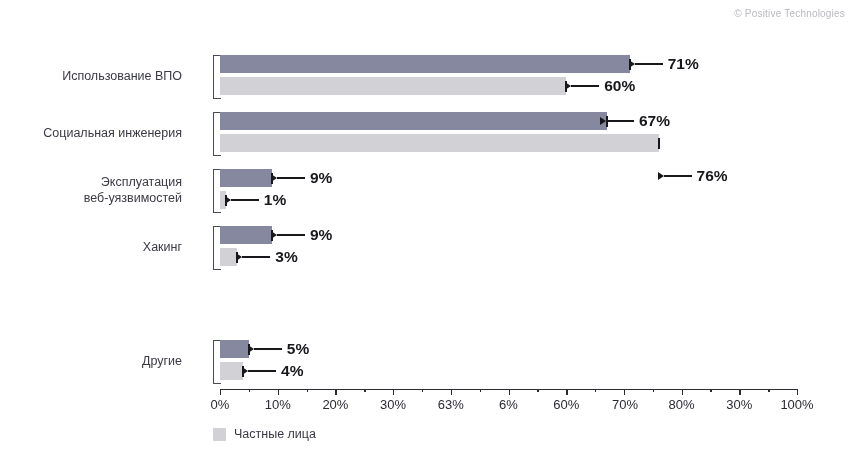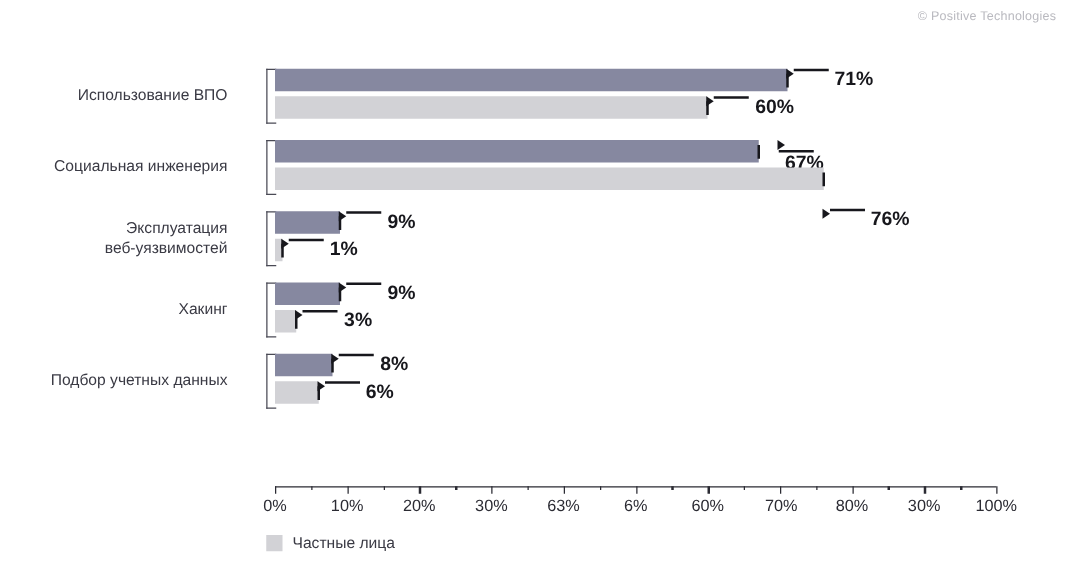--- a/index.html
+++ b/index.html
@@ -42,21 +42,21 @@
   .bar{
     position:absolute;left:220px;height:18px;
   }
   .bar.top{top:3px;}
   .bar.bottom{top:25px;}
   .bar.legal{background:#8688a0;}
   .bar.private{background:#d2d2d6;}
 
   
   .leader{
-    position:absolute;height:18px;display:flex;
+    position:absolute;height:18px;display:flex;align-items:center;
     pointer-events:none;
   }
   .leader.top{top:3px;}
   .leader.bottom{top:25px;}
   .marker{
     width:0;height:0;flex:0 0 auto;
     border-top:4.5px solid transparent;
     border-bottom:4.5px solid transparent;
     border-left:6px solid #17171c;
     margin-left:-1px;
@@ -118,21 +118,21 @@
           <span class="marker"></span>
           <span class="stem" style="width: 28px;"></span>
           <span class="value">60%</span>
         </div>
       </div>
       <div class="row" style="top: 109px;">
         <div class="cat-label one-line">Социальная инженерия</div>
         <div class="bracket"></div>
         <div class="bar top legal" style="width: 386.59px;"></div>
         <div class="tickbase" style="left: 605.59px; top: 6.5px;"></div>
-        <div class="leader top" style="left: 623px; flex-direction: column;">
+        <div class="leader top" style="left: 601px;">
           <span class="marker"></span>
           <span class="stem" style="width: 28px;"></span>
           <span class="value">67%</span>
         </div>
         <div class="bar bottom private" style="width: 438.52px;"></div>
         <div class="tickbase" style="left: 657.52px; top: 28.5px;"></div>
         <div class="leader bottom" style="left: 658.52px; margin-top: 33px;">
           <span class="marker"></span>
           <span class="stem" style="width: 28px;"></span>
           <span class="value">76%</span>
@@ -168,36 +168,36 @@
           <span class="value">9%</span>
         </div>
         <div class="bar bottom private" style="width: 17.31px;"></div>
         <div class="tickbase" style="left: 236.31px; top: 28.5px;"></div>
         <div class="leader bottom" style="left: 237.31px;">
           <span class="marker"></span>
           <span class="stem" style="width: 28px;"></span>
           <span class="value">3%</span>
         </div>
       </div>
-      <div class="row" style="top: 280px;">
-        <div class="cat-label one-line">Подбор учетных данных</div>
-        <div class="bracket"></div>
-        <div class="bar top legal" style="width: 46.16px;"></div>
-        <div class="tickbase" style="left: 265.16px; top: 6.5px;"></div>
-        <div class="leader top" style="left: 266.16px;">
-          <span class="marker"></span>
-          <span class="stem" style="width: 28px;"></span>
-          <span class="value">8%</span>
-        </div>
-        <div class="bar bottom private" style="width: 34.62px;"></div>
-        <div class="tickbase" style="left: 253.62px; top: 28.5px;"></div>
-        <div class="leader bottom" style="left: 254.62px;">
-          <span class="marker"></span>
-          <span class="stem" style="width: 28px;"></span>
-          <span class="value">6%</span>
+      <div class="row" style="top: 337px;">
+        <div class="cat-label one-line">Другие</div>
+        <div class="bracket"></div>
+        <div class="bar top legal" style="width: 28.85px;"></div>
+        <div class="tickbase" style="left: 247.85px; top: 6.5px;"></div>
+        <div class="leader top" style="left: 248.85px;">
+          <span class="marker"></span>
+          <span class="stem" style="width: 28px;"></span>
+          <span class="value">5%</span>
+        </div>
+        <div class="bar bottom private" style="width: 23.08px;"></div>
+        <div class="tickbase" style="left: 242.08px; top: 28.5px;"></div>
+        <div class="leader bottom" style="left: 243.08px;">
+          <span class="marker"></span>
+          <span class="stem" style="width: 28px;"></span>
+          <span class="value">4%</span>
         </div>
       </div>
     </div>
 
   <div class="axis-line"></div>
   <div id="axis-ticks">
       <div class="tick major" style="left: 220px;"></div>
       <div class="tick-label" style="left: 220px;">0%</div>
       <div class="tick major" style="left: 277.7px;"></div>
       <div class="tick-label" style="left: 277.7px;">10%</div>

